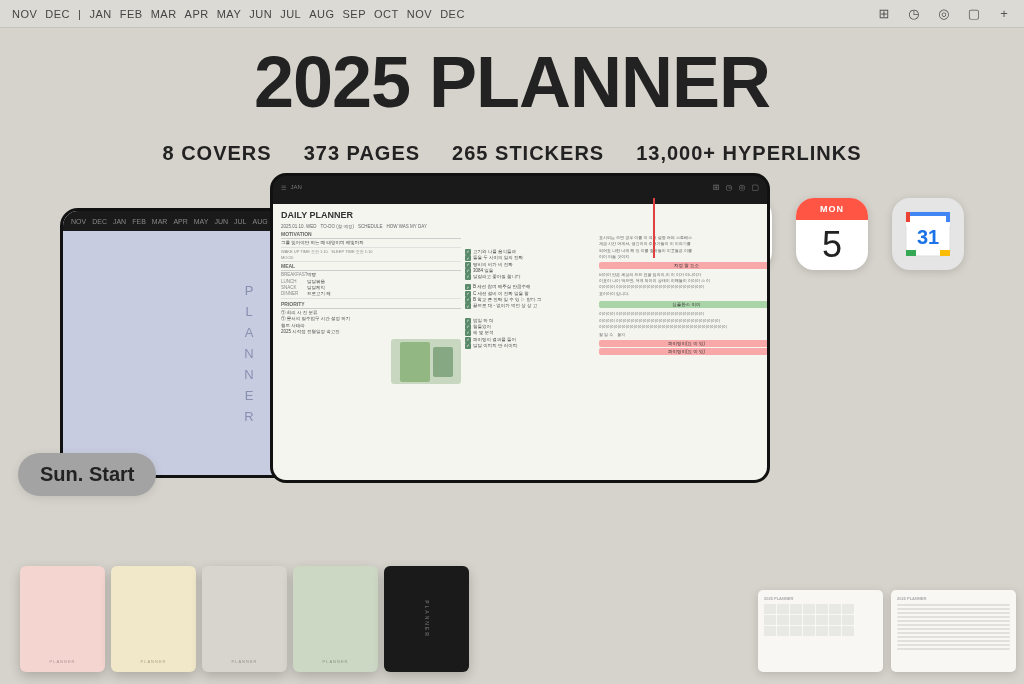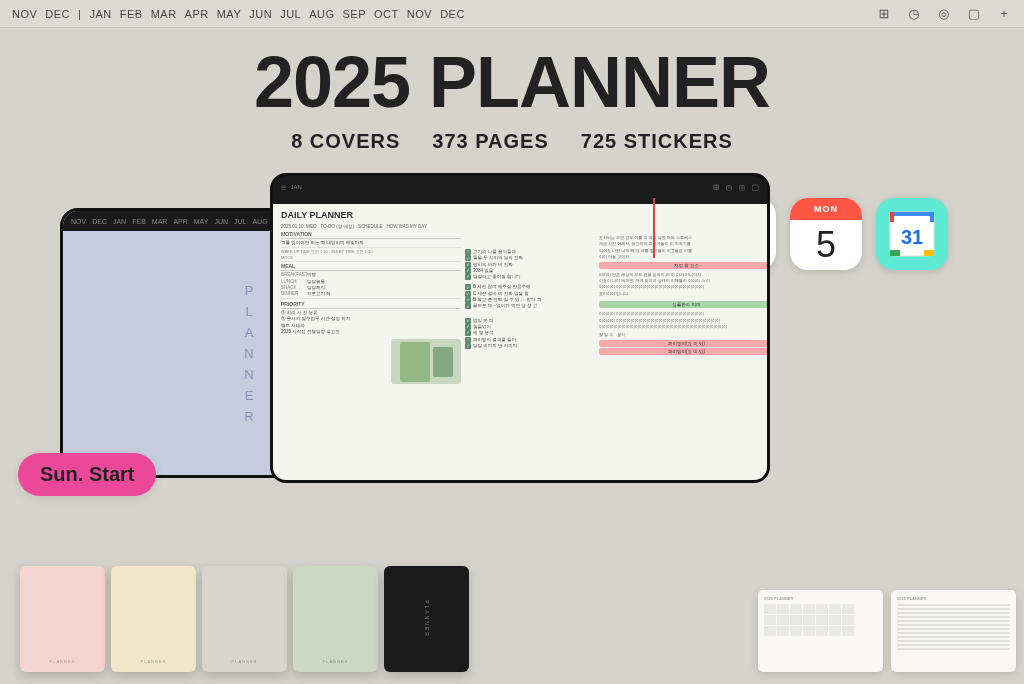--- a/index.html
+++ b/index.html
@@ -70,21 +70,21 @@
       font-size: 72px;
       font-weight: 800;
       color: #222;
       letter-spacing: -1px;
       line-height: 1;
     }
     .title-area .subtitle {
       display: flex;
       justify-content: center;
       gap: 32px;
-      margin-top: 12px;
+      margin-top: 24px;
     }
     .title-area .subtitle span {
       font-size: 20px;
       font-weight: 700;
       color: #222;
       letter-spacing: 1px;
     }
 
     
     .tablet-left {
@@ -224,24 +224,24 @@
       display: flex;
       gap: 4px;
       margin-bottom: 2px;
       font-size: 4.5px;
       color: #666;
     }
 
     
     .app-icons {
       position: absolute;
-      right: 76px;
+      right: 60px;
       top: 170px;
       display: flex;
-      gap: 14px;
+      gap: 24px;
       align-items: center;
     }
     .app-icon-reminders {
       width: 72px;
       height: 72px;
       background: white;
       border-radius: 18px;
       display: flex;
       flex-direction: column;
       align-items: flex-start;
@@ -294,21 +294,21 @@
       align-items: center;
       justify-content: center;
       font-size: 36px;
       font-weight: 200;
       color: #222;
       line-height: 1;
     }
     .app-icon-gcal {
       width: 72px;
       height: 72px;
-      background: #5eead4;
+      background: #e5e5e5;
       border-radius: 18px;
       overflow: hidden;
       box-shadow: 0 2px 8px rgba(0,0,0,0.15);
       display: flex;
       align-items: center;
       justify-content: center;
     }
 
     
     .label-nov-start {
@@ -321,21 +321,21 @@
       font-size: 20px;
       font-weight: 700;
       color: #222;
       box-shadow: 0 2px 10px rgba(0,0,0,0.1);
       white-space: nowrap;
     }
     .label-sun-start {
       position: absolute;
       left: 18px;
       top: 425px;
-      background: #ec4899;
+      background: #a3a3a3;
       border-radius: 28px;
       padding: 10px 22px;
       font-size: 20px;
       font-weight: 700;
       color: #222;
       box-shadow: 0 2px 10px rgba(0,0,0,0.1);
       white-space: nowrap;
     }
     .cover-thumb {
       border-radius: 6px;
@@ -390,21 +390,22 @@
   </div>
 </div>
 
 <div class="main">
 
   <div class="title-area">
     <h1>2025 PLANNER</h1>
     <div class="subtitle">
       <span>8 COVERS</span>
       <span>373 PAGES</span>
-      <span>725 STICKERS</span>
+      <span>265 STICKERS</span>
+      <span>13,000+ HYPERLINKS</span>
     </div>
   </div>
 
   <div style="position:absolute; left:60px; top:160px;">
     <div class="tablet-left">
       <div class="tablet-left-nav">
         <span>NOV</span>
         <span>DEC</span>
         <span>JAN</span>
         <span>FEB</span>

